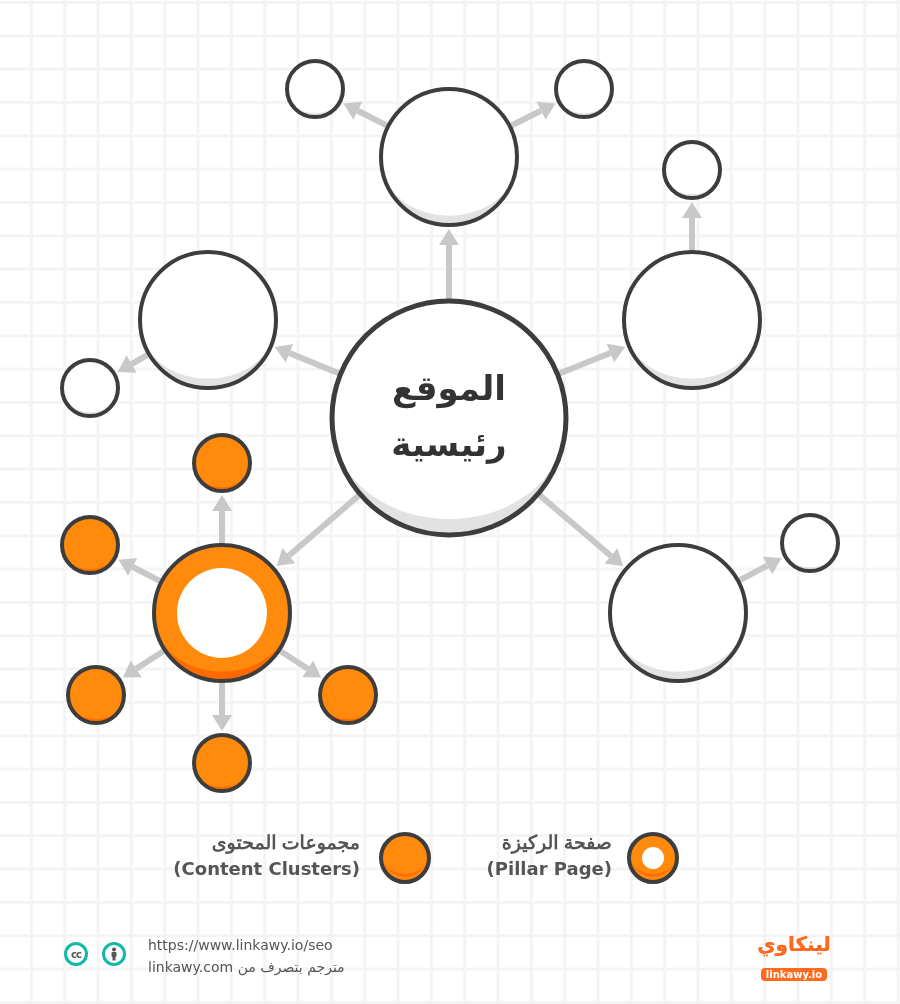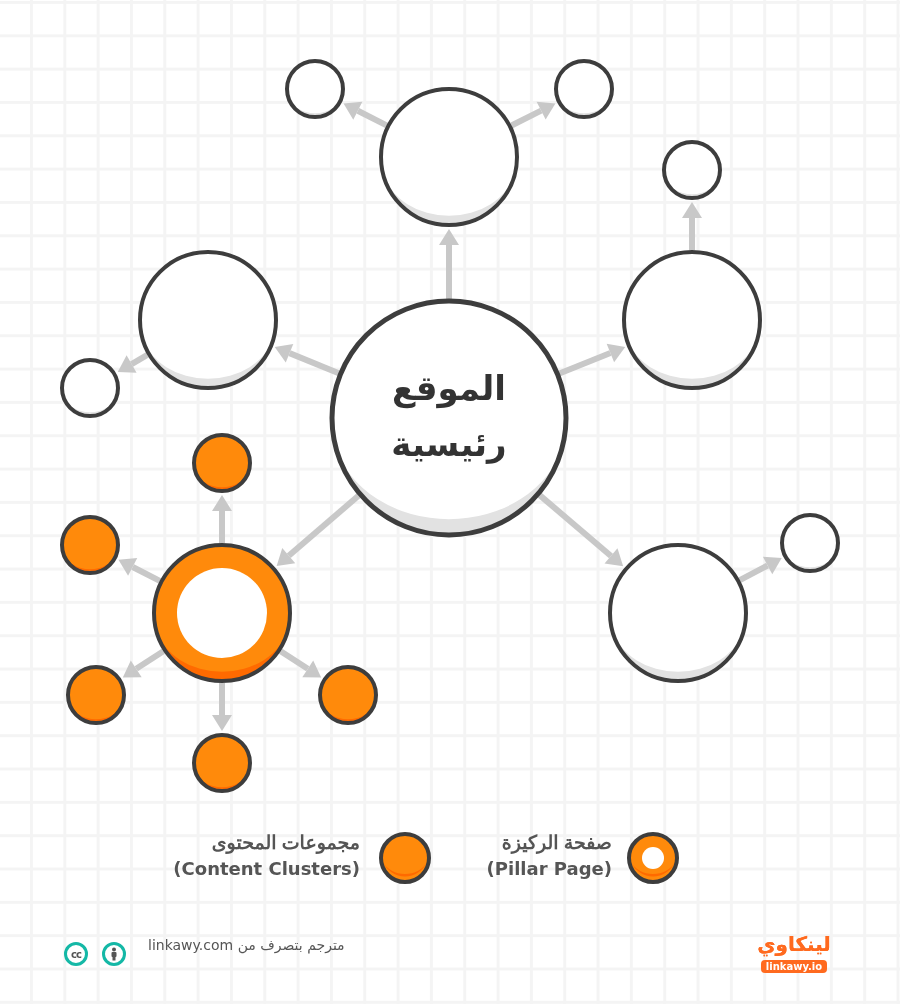--- a/index.html
+++ b/index.html
@@ -39,21 +39,21 @@
   .by-icon { left: 102px; }
   .logo {
     position: absolute; left: 748px; top: 932px; width: 92px; height: 40px;
   }
   .logo .ar {
     display:block; text-align:center; font-family:"DejaVu Sans", sans-serif; font-weight:bold;
     font-size: 20px; color:#ff6a1f; line-height: 24px; direction: rtl;
     text-shadow: 0 0 0 #ff6a1f;
   }
   .logo .en {
-    display:block; margin: 4px auto; width: 66px; text-align:center; background:#ff6a1f; color:#fff;
+    display:block; margin: 12px auto; width: 66px; text-align:center; background:#ff6a1f; color:#fff;
     font-family:"DejaVu Sans", sans-serif; font-size: 10px; font-weight:bold; line-height: 13px; border-radius: 4px;
   }
 </style>
 </head>
 <body>
 
 <svg id="diagram" width="900" height="1004" xmlns="http://www.w3.org/2000/svg">
   <defs>
     <marker id="arrowhead" markerWidth="6" markerHeight="6" refX="3" refY="3" orient="auto" markerUnits="userSpaceOnUse" viewBox="0 0 6 6">
     </marker>
@@ -235,19 +235,20 @@
 <div class="icon-circle cc-icon">cc</div>
 <div class="icon-circle by-icon">
   <svg width="18" height="18" viewBox="0 0 18 18" style="position:absolute;left:0;top:0">
     <circle cx="9" cy="4.5" r="2" fill="#555"></circle>
     <rect x="6.5" y="7" width="5" height="5" rx="1" fill="#555"></rect>
     <rect x="7.5" y="11" width="3" height="4.5" fill="#555"></rect>
   </svg>
 </div>
 
 <div class="footer-text">
+  <div>https://www.linkawy.io/seo</div>
   <div class="l2">مترجم بتصرف من linkawy.com</div>
 </div>
 
 <div class="logo">
   <span class="ar">لينكاوي</span>
   <span class="en">linkawy.io</span>
 </div>
 
 </body></html>

